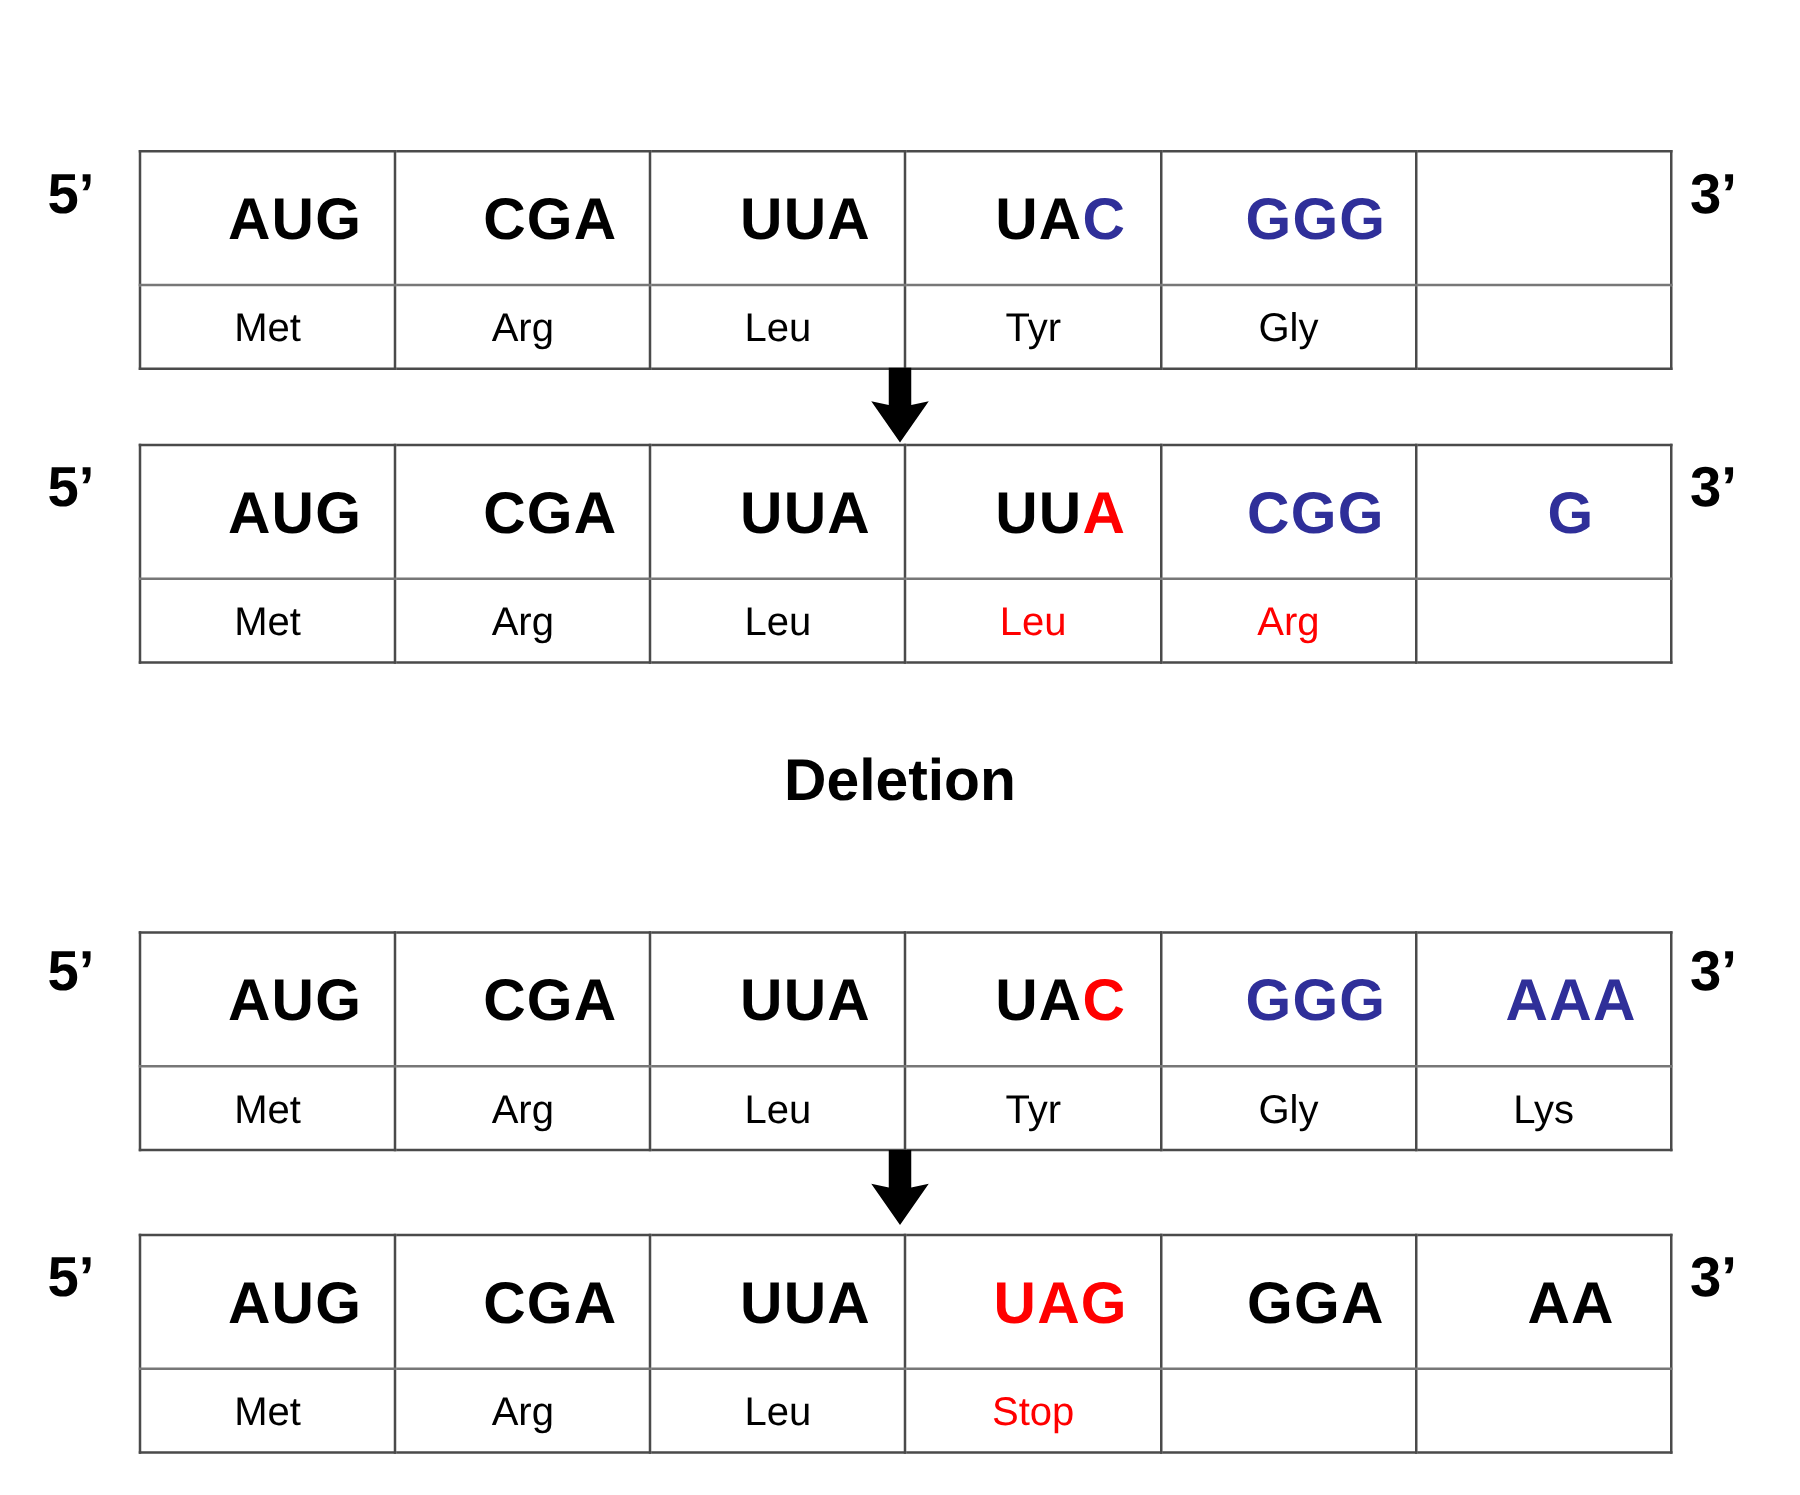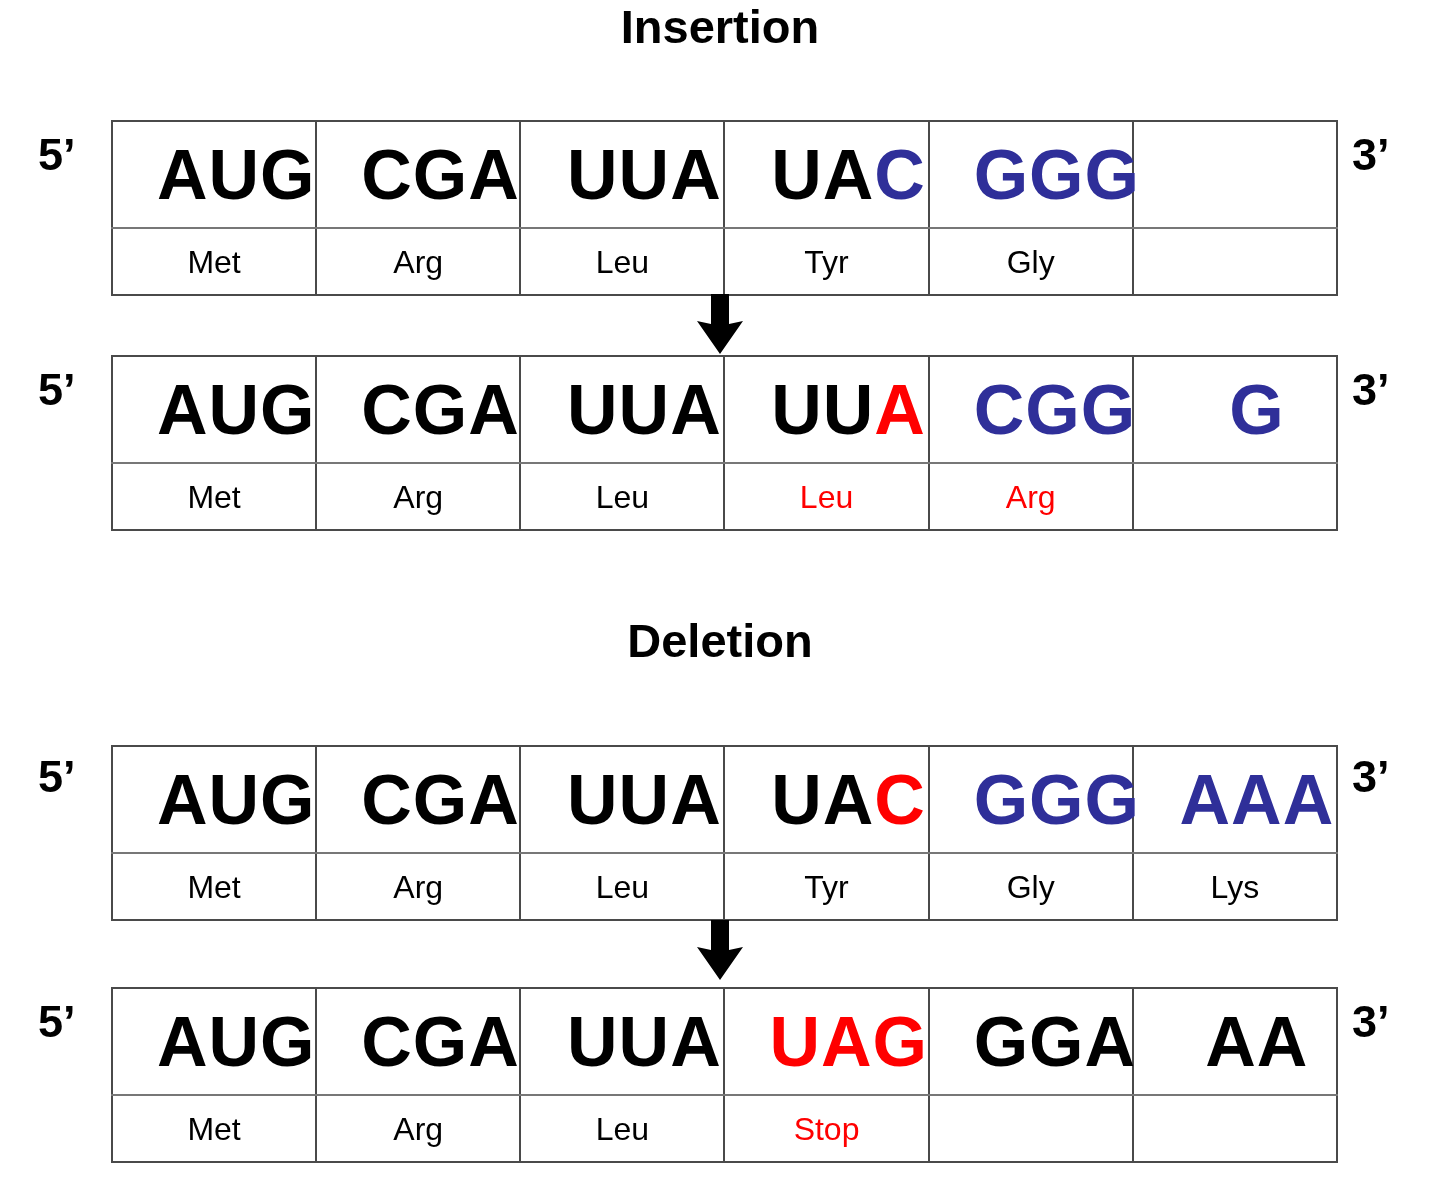--- a/index.html
+++ b/index.html
@@ -28,21 +28,21 @@
     left: 0;
     width: 1440px;
     text-align: center;
     font-weight: bold;
     font-size: 47px;
     line-height: 1;
     color: #000000;
     letter-spacing: 0px;
   }
   #title-insertion { top: 3px; }
-  #title-deletion  { top: 617px; }
+  #title-deletion  { top: 600px; }
 
   
   .end-label {
     position: absolute;
     font-weight: bold;
     font-size: 45px;
     line-height: 1;
     color: #000000;
   }
 
@@ -59,21 +59,21 @@
 
   .codon-table td {
     border: 2px solid #4a4a4a;
     text-align: center;
     vertical-align: middle;
     padding: 0;
     background: #ffffff;
   }
   .codon-table tr.nt-row td {
     height: 105px;
-    font-size: 70px;
+    font-size: 47px;
     font-weight: bold;
     line-height: 1;
     letter-spacing: 1px;
     padding-left: 44px;
   }
   .codon-table tr.aa-row td {
     height: 65px;
     font-size: 32px;
     font-weight: normal;
     line-height: 1;
@@ -89,21 +89,20 @@
     position: absolute;
     width: 78px;
     height: 62px;
   }
 </style>
 </head>
 <body>
 
 <div class="stage">
 
-  <div class="section-title" id="title-insertion">Insertion</div>
 
   <div class="end-label" style="left:38px; top:132px;">5’</div>
   <div class="end-label" style="left:1352px; top:132px;">3’</div>
 
   <table class="codon-table" style="top:120px;">
     <colgroup>
         <col>
         <col>
         <col>
         <col>

